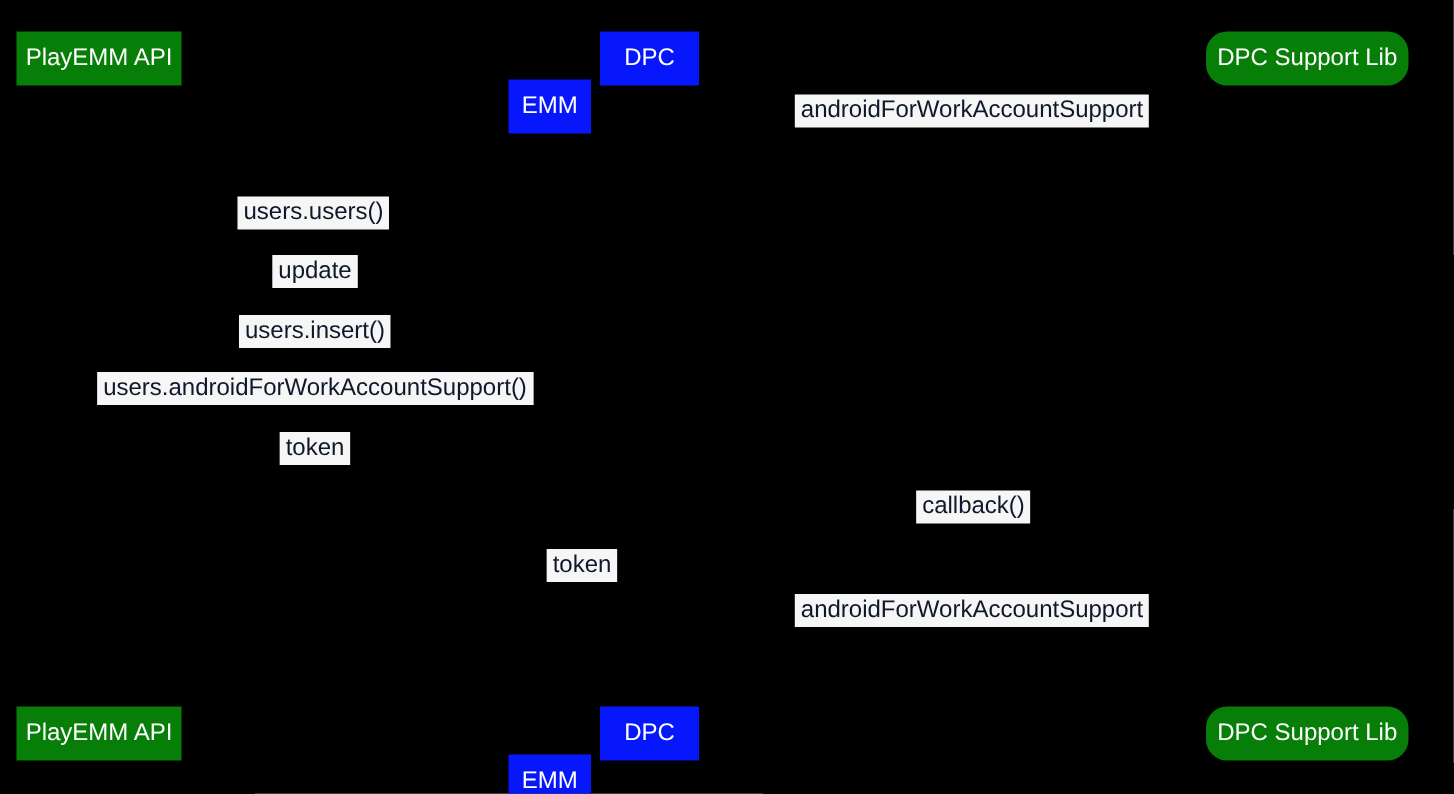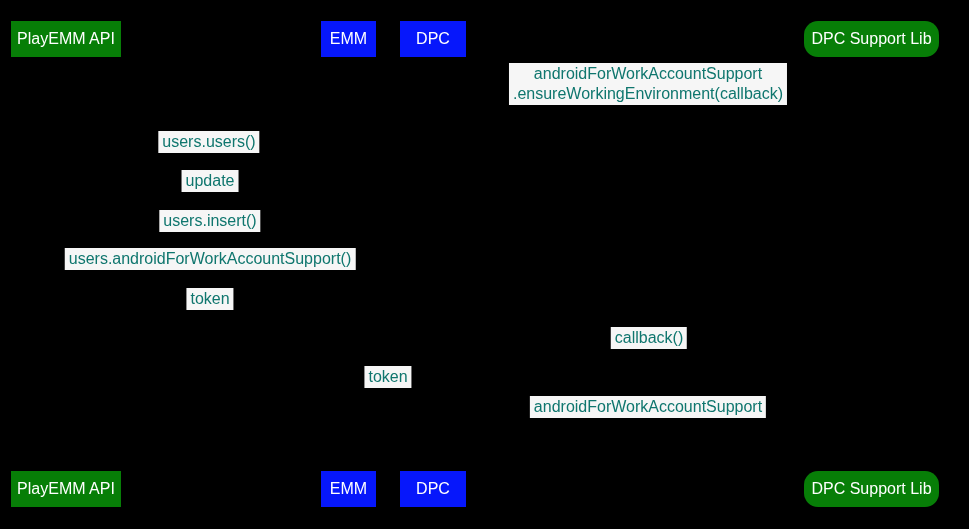--- a/index.html
+++ b/index.html
@@ -18,51 +18,50 @@
     position: absolute;
     height: 36px;
     display: flex;
     align-items: center;
     justify-content: center;
     color: #ffffff;
     font-size: 16px;
     white-space: nowrap;
   }
   .p-playemm { left: 11px;  width: 110px; }
-  .p-emm     { left: 321px; width: 55px;  }
+  .p-emm     { left: 339px; width: 55px; margin-top: 32px;  }
   .p-dpc     { left: 400px; width: 66px;  }
   .p-dpclib  { left: 804px; width: 135px; border-radius: 14px; }
   .row-top    { top: 21px; }
   .row-bottom { top: 471px; }
   .msg {
     position: absolute;
     transform: translateX(-50%);
     background: #f6f6f6;
-    color: #0f766e;
+    color: #0f172a;
     font-size: 16px;
     line-height: 20px;
     padding: 1px 4px;
     text-align: center;
     white-space: nowrap;
   }
   .msg span { display: block; }
 </style>
 </head>
 <body>
 
 <div class="canvas" style="background-color: rgb(0, 0, 0);">
 
   <div class="participant p-playemm row-top" style="background-color: rgb(7, 126, 7); color: rgb(255, 255, 255);">PlayEMM API</div>
   <div class="participant p-emm row-top" style="background-color: rgb(6, 23, 251); color: rgb(255, 255, 255);">EMM</div>
   <div class="participant p-dpc row-top" style="background-color: rgb(6, 23, 251); color: rgb(255, 255, 255);">DPC</div>
   <div class="participant p-dpclib row-top" style="background-color: rgb(7, 126, 7); color: rgb(255, 255, 255);">DPC Support Lib</div>
 
   <div class="msg" style="left:648px; top:63px">
     <span>androidForWorkAccountSupport</span>
-    <span>.ensureWorkingEnvironment(callback)</span>
   </div>
 
   <div class="msg" style="left:209px; top:131px">
     <span>users.users()</span>
   </div>
 
   <div class="msg" style="left:210px; top:170px">
     <span>update</span>
   </div>
 

